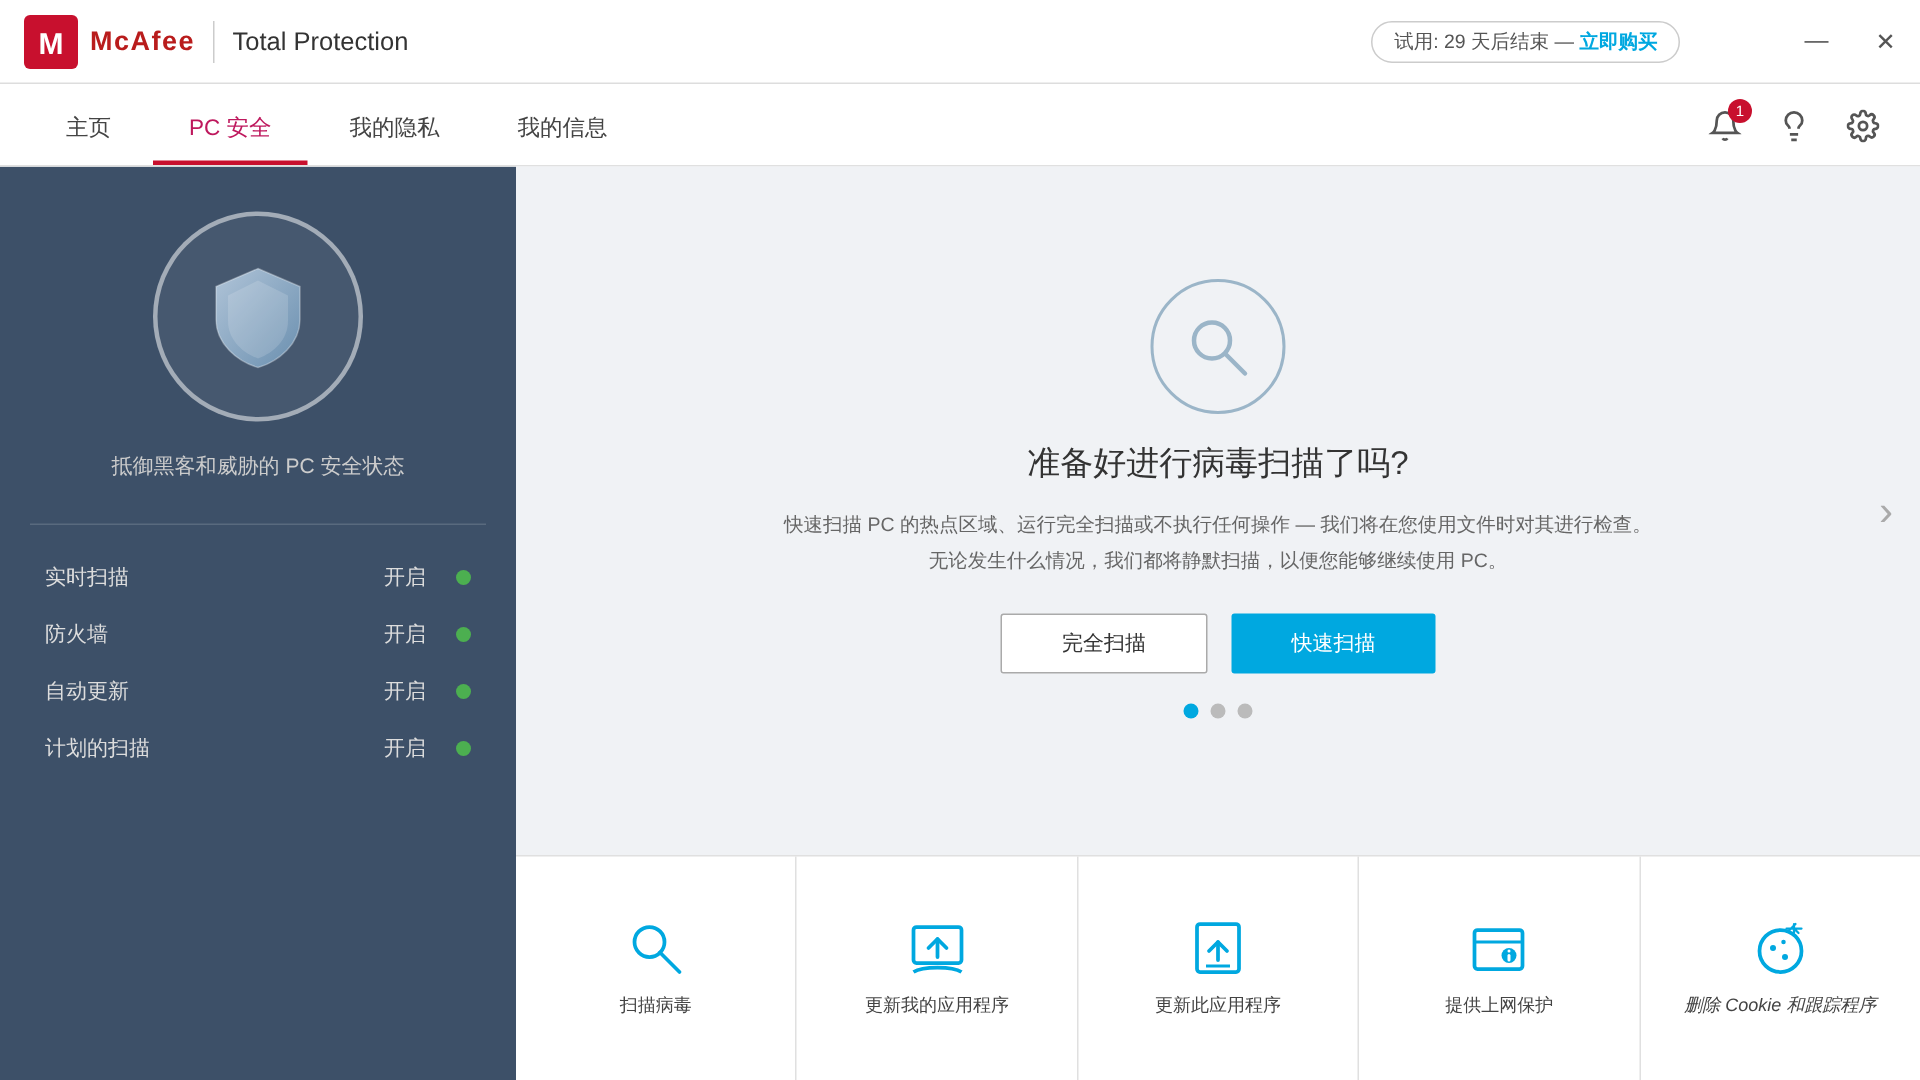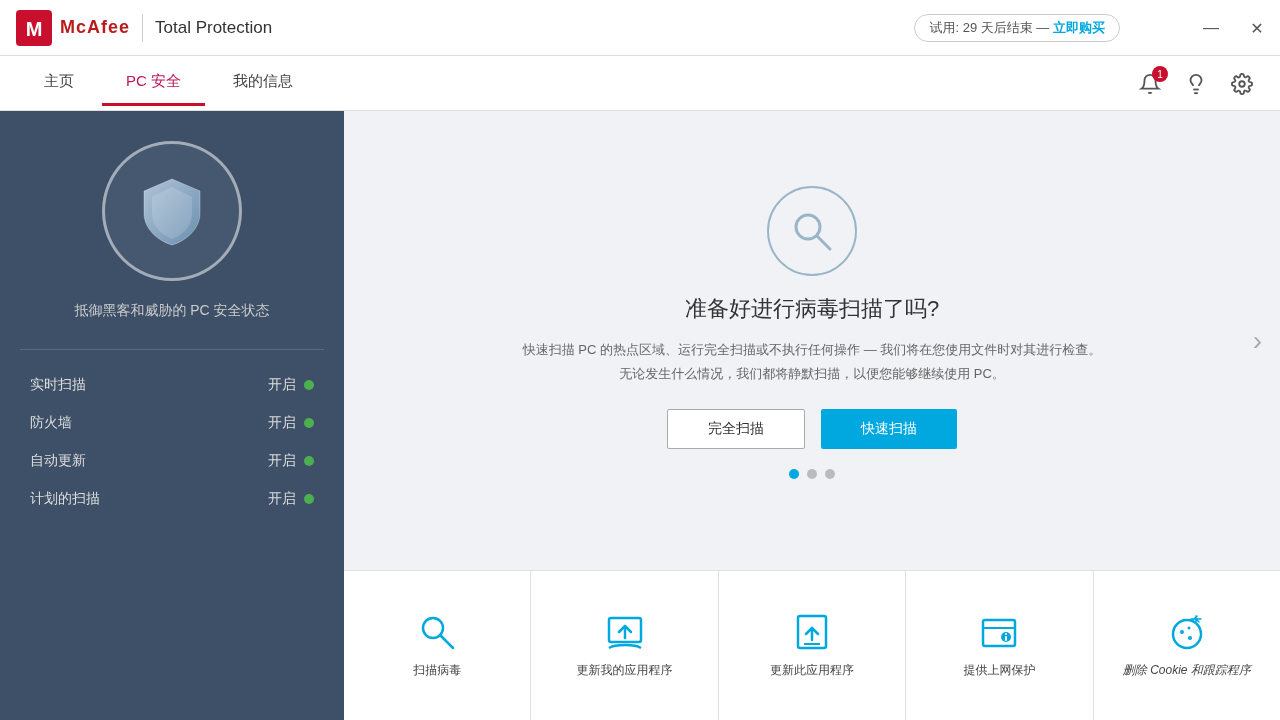--- a/index.html
+++ b/index.html
@@ -74,21 +74,21 @@
       cursor: pointer;
       font-size: 16px;
       color: #555;
     }
 
     
     .nav-bar {
       background: #fff;
       height: 55px;
       display: flex;
-      align-items: center;
+      align-items: flex-end;
       padding: 0 20px;
       border-bottom: 1px solid #e0e0e0;
       position: relative;
     }
     .nav-tab {
       padding: 12px 24px;
       font-size: 15px;
       color: #444;
       cursor: pointer;
       border-bottom: 3px solid transparent;
@@ -187,21 +187,21 @@
       padding: 10px 10px;
       justify-content: space-between;
     }
     .status-label {
       font-size: 14px;
       color: #ddd;
     }
     .status-right {
       display: flex;
       align-items: center;
-      gap: 8px;
+      gap: 20px;
     }
     .status-text {
       font-size: 14px;
       color: #ddd;
     }
     .status-dot {
       width: 10px;
       height: 10px;
       border-radius: 50%;
       background: #4caf50;
@@ -349,20 +349,21 @@
   </div>
   <div class="window-controls">
     <div class="win-btn">—</div>
     <div class="win-btn close">✕</div>
   </div>
 </div>
 
 <div class="nav-bar">
   <div id="tab-0" class="nav-tab">主页</div>
   <div id="tab-1" class="nav-tab active">PC 安全</div>
+  <div id="tab-2" class="nav-tab">我的隐私</div>
   <div id="tab-3" class="nav-tab">我的信息</div>
   <div class="nav-icons">
     <div class="nav-icon-btn">
       <svg width="22" height="22" viewBox="0 0 24 24" fill="none" stroke="#555" stroke-width="2">
         <path d="M18 8A6 6 0 0 0 6 8c0 7-3 9-3 9h18s-3-2-3-9"></path>
         <path d="M13.73 21a2 2 0 0 1-3.46 0"></path>
       </svg>
       <div class="notif-badge">1</div>
     </div>
     <div class="nav-icon-btn">

